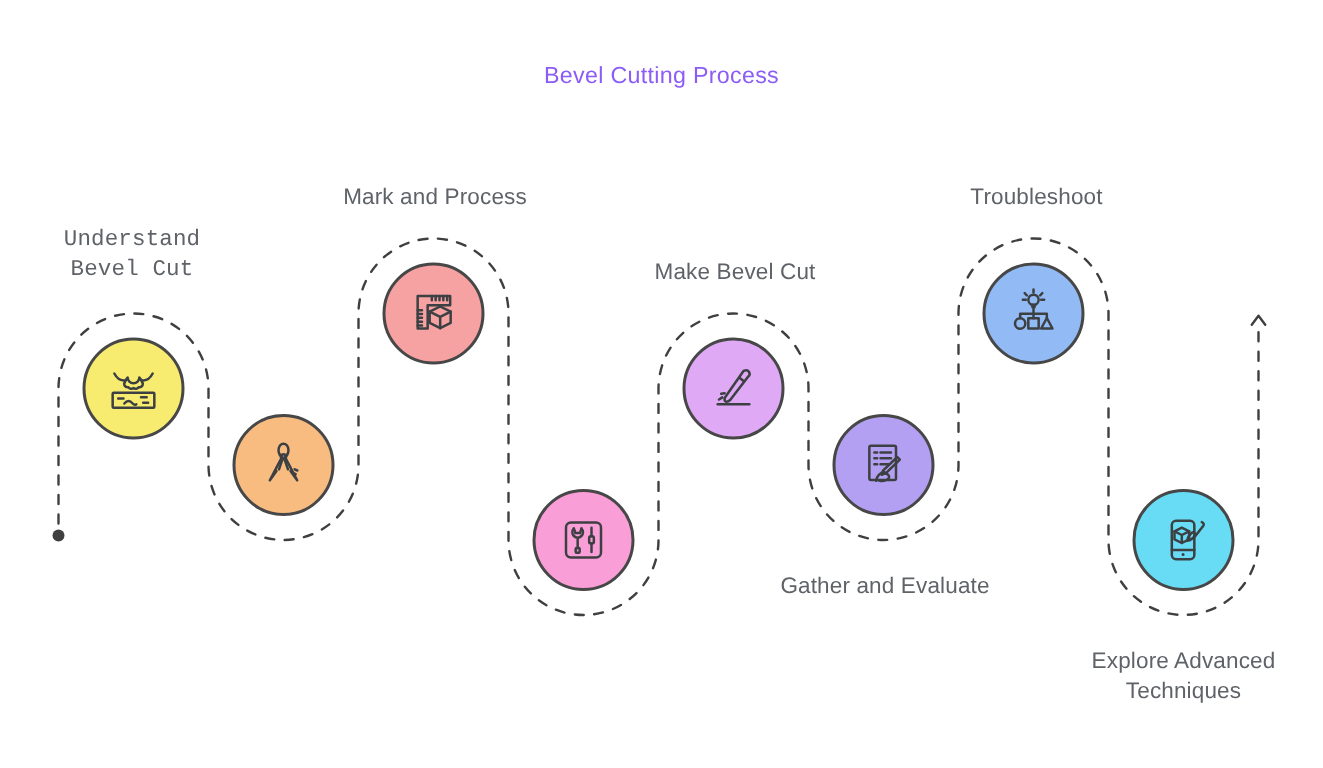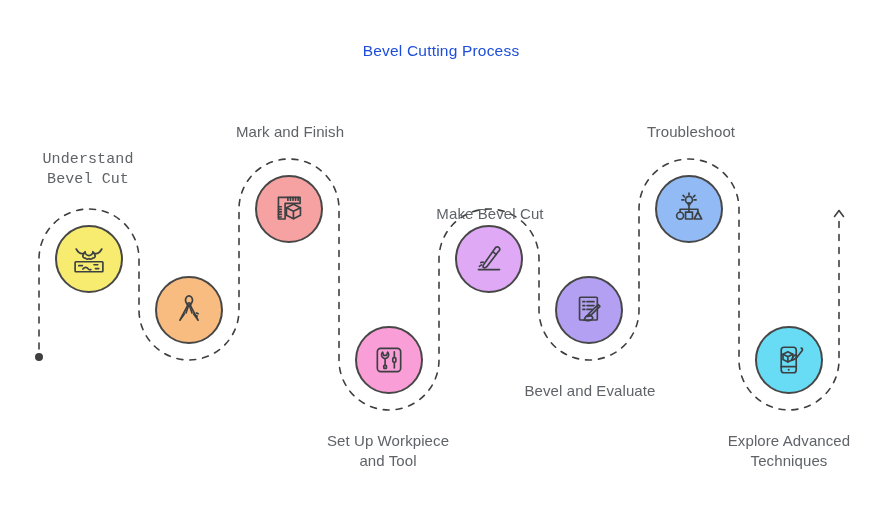--- a/index.html
+++ b/index.html
@@ -1,21 +1,21 @@
 <!DOCTYPE html>
 <html><head>
 <meta charset="utf-8">
 <style>
   * { margin:0; padding:0; box-sizing:border-box; }
   html,body { background:#ffffff; }
   body { font-family:"Liberation Sans", sans-serif; }
   .canvas { position:relative; width:882px; height:512px; background:#ffffff; overflow:hidden; }
   .route-layer { position:absolute; left:0; top:0; }
   .title { position:absolute; left:291px; top:42px; width:300px; text-align:center;
-           font-size:15.5px; color:#1d4ed8; letter-spacing:.2px; }
+           font-size:15.5px; color:#8b5cf6; letter-spacing:.2px; }
   .step-label { position:absolute; text-align:center; font-size:15px; line-height:20px;
                 color:#5f6368; letter-spacing:.1px; }
   .node { position:absolute; width:68px; height:68px; border-radius:50%;
           border:2px solid #474747; display:flex; align-items:center; justify-content:center; }
   .node svg { width:40px; height:40px; display:block; }
   .icon * { fill:none; stroke:#3c4043; stroke-width:1.5; stroke-linecap:round; stroke-linejoin:round; }
   .icon .fill { fill:#3c4043; stroke:none; }
 </style>
 </head>
 <body>
@@ -129,20 +129,19 @@
       <path d="M11 24 h13.5"></path>
       <circle class="fill" cx="17.75" cy="26.7" r="0.9"></circle>
       <path d="M17 10.6 l4.4 2.2 v4.8 l-4.4 2.2 l-4.4 -2.2 v-4.8 z"></path>
       <path d="M12.6 12.8 l4.4 2.2 l4.4 -2.2 M17 15 v4.8"></path>
       <path d="M29 7.3 q1.7 .7 .9 2.2 l-4.9 6.2"></path>
       <path d="M24.4 13.5 q1 .9 .3 2.1 q-1.5 2.4 -4.5 2.8 q.6 -3 2.5 -4.4 q1 -.8 1.7 -.5 z"></path>
     </svg>
   </div>
 
   <div class="step-label" style="left:21px;  top:150px; width:134px;font-family:Liberation Mono, monospace;">Understand Bevel Cut</div>
-  <div class="step-label" style="left:200px; top:122px; width:180px;">Mark and Finish</div>
-  <div class="step-label" style="left:318px; top:431px; width:140px;">Set Up Workpiece and Tool</div>
-  <div class="step-label" style="left:410px; top:172px; width:160px;margin-top:32px;">Make Bevel Cut</div>
-  <div class="step-label" style="left:500px; top:381px; width:180px;">Bevel and Evaluate</div>
+  <div class="step-label" style="left:200px; top:122px; width:180px;">Mark and Process</div>
+  <div class="step-label" style="left:410px; top:172px; width:160px;">Make Bevel Cut</div>
+  <div class="step-label" style="left:500px; top:381px; width:180px;">Gather and Evaluate</div>
   <div class="step-label" style="left:719px; top:431px; width:140px;">Explore Advanced Techniques</div>
   <div class="step-label" style="left:611px; top:122px; width:160px;">Troubleshoot</div>
 
 </div>
 
 </body></html>

